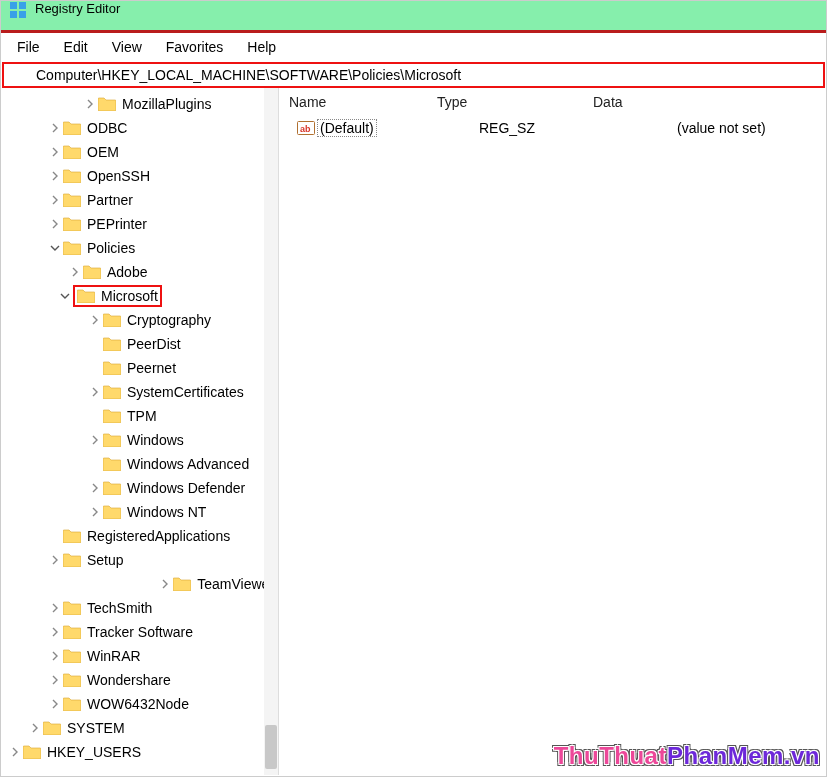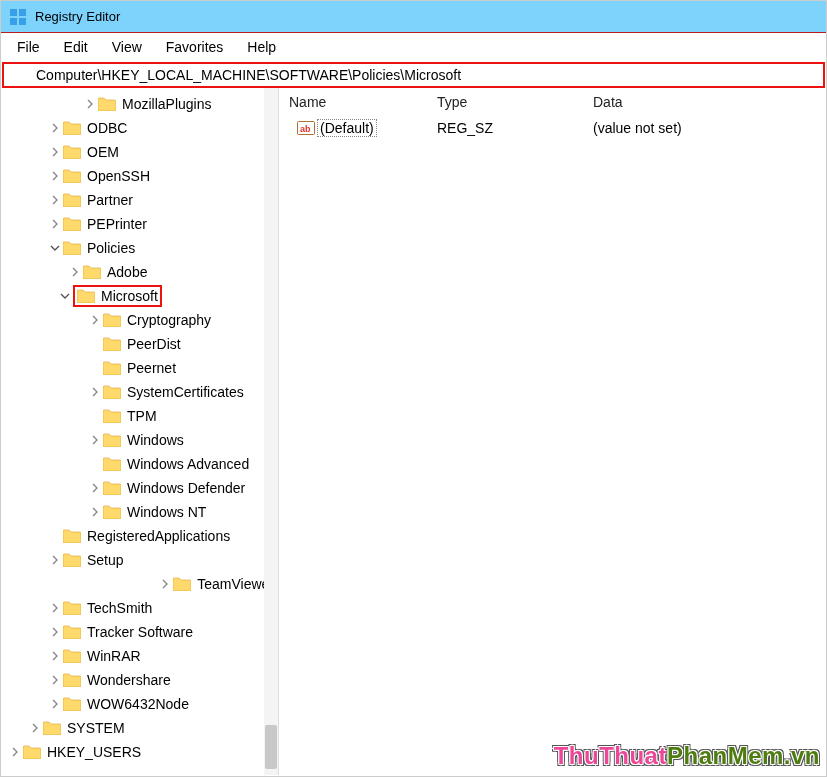--- a/index.html
+++ b/index.html
@@ -10,24 +10,23 @@
     background: #fff;
     width: 827px;
     height: 777px;
     overflow: hidden;
     border: 1px solid #ccc;
     position: relative;
   }
   .titlebar {
     height: 32px;
     display: flex;
-    align-items: center;
     padding: 0 8px;
-    background: #7dd3fc;
-    border-bottom: 1px solid #b91c1c;
+    background: #86efac;
+    border-bottom: 3px solid #b91c1c;
   }
   .app-icon {
     width: 18px; height: 18px;
     margin-right: 8px;
     display: inline-flex;
   }
   .title-text { font-size: 13px; }
   .menubar {
     height: 28px;
     display: flex;
@@ -129,20 +128,21 @@
     color: #222;
   }
   .list-col-name { width: 158px; padding-left: 10px; }
   .list-col-type { width: 156px; }
   .list-col-data { flex: 1; }
   .list-row {
     display: flex;
     height: 24px;
     align-items: center;
     font-size: 14px;
+    gap: 42px;
   }
   .value-icon {
     width: 18px; height: 16px;
     margin-left: 8px;
     margin-right: 2px;
     flex-shrink: 0;
     display: inline-flex;
   }
   .value-name {
     border: 1px dotted #888;
@@ -154,21 +154,21 @@
     right: 6px;
     bottom: 6px;
     font-weight: 800;
     font-size: 24px;
     font-family: Arial, sans-serif;
     letter-spacing: 0.5px;
   }
   .wm-a { color: #ec4899;
     text-shadow: -1px -1px 0 #fff,1px -1px 0 #fff,-1px 1px 0 #fff,1px 1px 0 #fff,
                  -2px -2px 0 #555,2px -2px 0 #555,-2px 2px 0 #555,2px 2px 0 #555; }
-  .wm-b { color: #4d7c0f;
+  .wm-b { color: #6d28d9;
     text-shadow: -1px -1px 0 #fff,1px -1px 0 #fff,-1px 1px 0 #fff,1px 1px 0 #fff,
                  -2px -2px 0 #555,2px -2px 0 #555,-2px 2px 0 #555,2px 2px 0 #555; }
 </style>
 </head>
 <body>
 
 <div class="titlebar">
   <span class="app-icon">
     <svg viewBox="0 0 18 18">
       <rect x="1" y="1" width="7" height="7" fill="#39a0e8"></rect>

